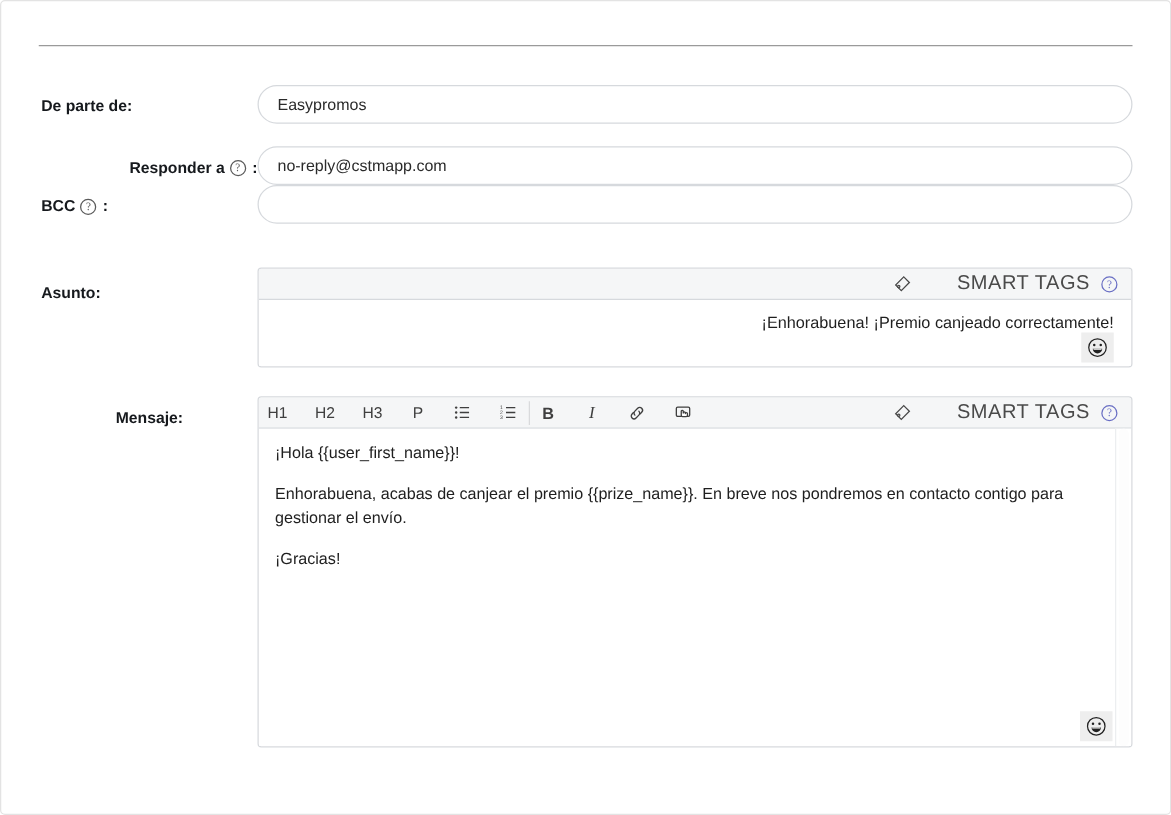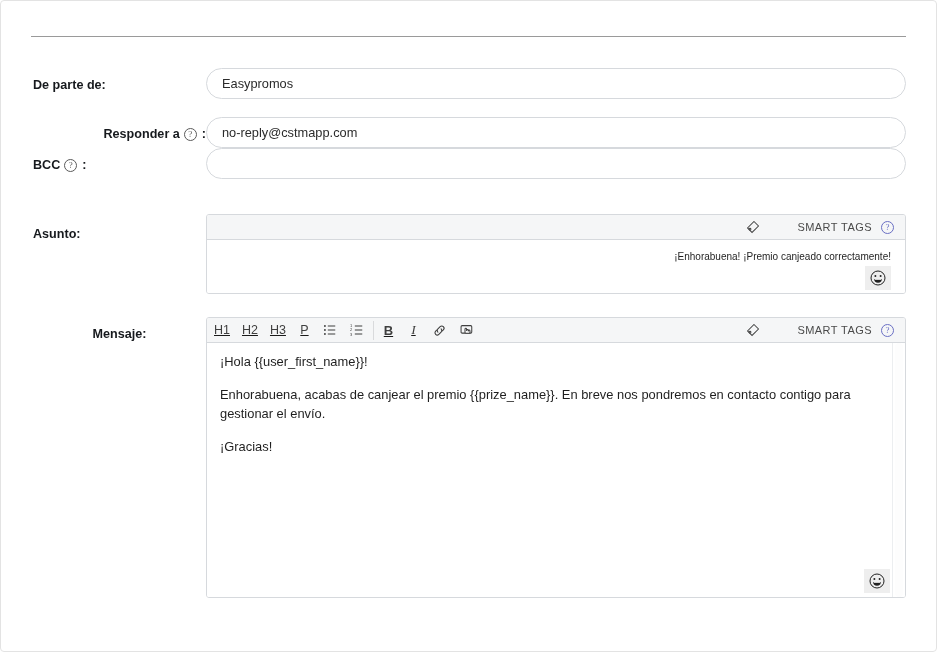--- a/index.html
+++ b/index.html
@@ -129,22 +129,21 @@
     display: flex;
     align-items: center;
     height: 24px;
     background: #f5f6f7;
     border-bottom: 1px solid #d6d9dd;
     padding: 0 6px 0 4px;
   }
   .toolbar-group {
     display: flex;
     align-items: flex-start;
-    gap: 6px;
-    text-decoration: underline;
+    gap: 16px;
   }
   .tb-btn {
     display: inline-flex;
     align-items: center;
     justify-content: center;
     min-width: 19px;
     height: 21px;
     padding: 0 3px;
     font-size: 12.5px;
     color: #3f3f3f;
@@ -167,35 +166,35 @@
   .bar-spacer { flex: 1 1 auto; }
 
   .smart-tags {
     display: flex;
     align-items: center;
     gap: 5px;
     cursor: pointer;
     padding-right: 1px;
   }
   .smart-tags-label {
-    font-size: 11px;
+    font-size: 16px;
     letter-spacing: .45px;
     color: #4a4a4a;
     font-weight: 400;
     padding-left: 32px;
   }
 
   .subject-area {
     position: relative;
     height: 53px;
     background: #fff;
   }
   .subject-text {
     padding: 10px 14px 0 13px;
-    font-size: 10px;
+    font-size: 13px;
     color: #1f1f1f;
     line-height: 1.3;
     white-space: nowrap;
     overflow: hidden;
   }
 
   .message-area {
     position: relative;
     height: 254px;
     background: #fff;

